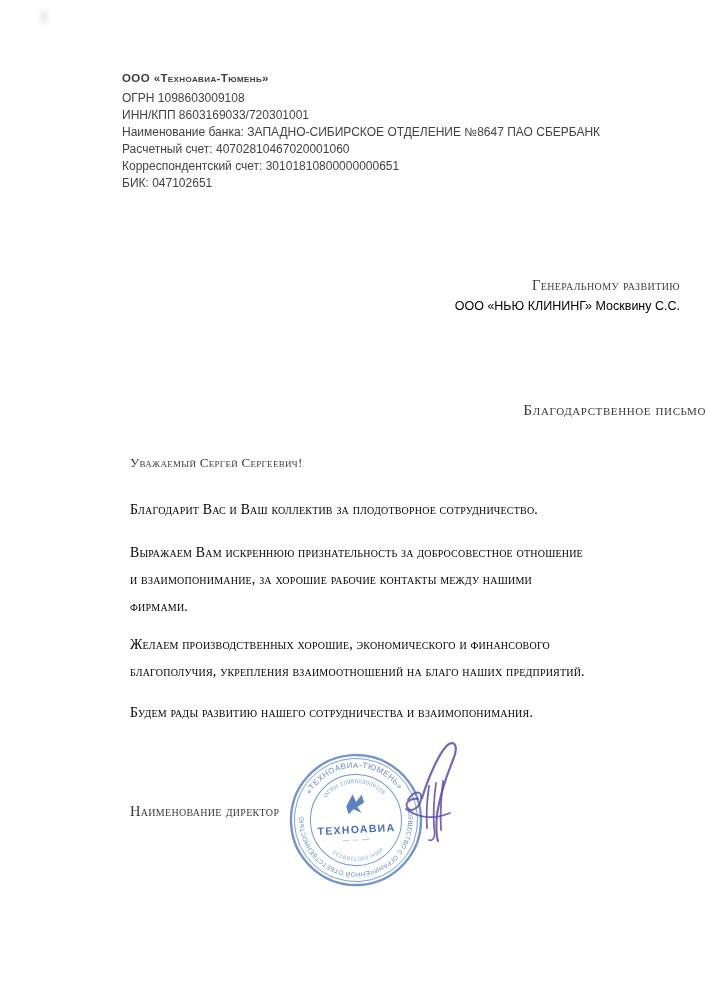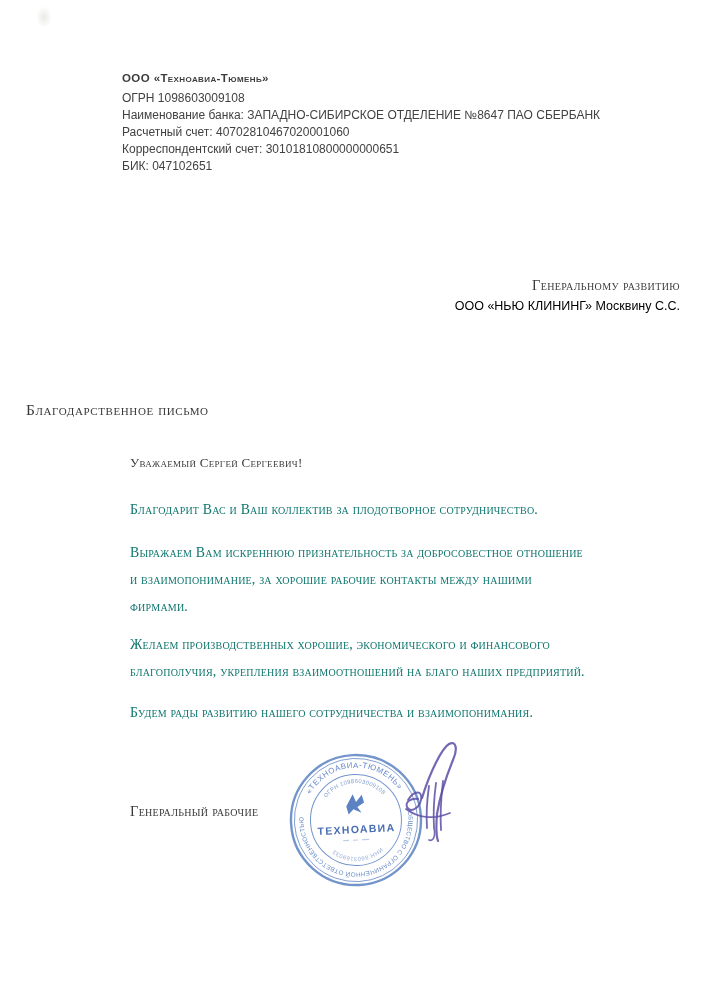--- a/index.html
+++ b/index.html
@@ -30,31 +30,31 @@
   }
   .addressee .line1 {
     font-variant:small-caps; font-size:14.5px; letter-spacing:.4px; color:#3d3d3d;
   }
   .addressee .line2 {
     font-family:"Liberation Sans", sans-serif;
     font-size:12.5px; margin-top:5px; color:#000000;
   }
   .doc-title {
     position:absolute; left:0; top:401px; width:706px; box-sizing:border-box;
-    padding-left:26px; text-align:left;
+    padding-left:26px; text-align:right;
     font-variant:small-caps; font-size:15.5px; letter-spacing:.6px; color:#383838;
   }
   .salutation {
     position:absolute; left:130px; top:455px;
     font-variant:small-caps; font-size:13px; letter-spacing:.3px;
   }
   .para {
     position:absolute; left:130px; width:568px;
     font-variant:small-caps; font-size:13.8px; line-height:27px;
-    letter-spacing:.2px; white-space:pre-line; color:#0f766e;
+    letter-spacing:.2px; white-space:pre-line; color:#000000;
   }
   .para.p1 { top:496px; }
   .para.p2 { top:539px; }
   .para.p3 { top:631px; }
   .para.p4 { top:699px; }
   .sig-position {
     position:absolute; left:130px; top:803px;
     font-variant:small-caps; font-size:14.5px; letter-spacing:.3px;
   }
   .sig-name {
@@ -73,20 +73,21 @@
 </head>
 <body>
 
 <div class="page">
 
   <div class="smudge"></div>
 
   <div class="letterhead">
     <div class="company">ООО «Техноавиа-Тюмень»</div>
     <div>ОГРН 1098603009108</div>
+    <div>ИНН/КПП 8603169033/720301001</div>
     <div>Наименование банка: ЗАПАДНО-СИБИРСКОЕ ОТДЕЛЕНИЕ №8647 ПАО СБЕРБАНК</div>
     <div>Расчетный счет: 40702810467020001060</div>
     <div>Корреспондентский счет: 30101810800000000651</div>
     <div>БИК: 047102651</div>
   </div>
 
   <div class="addressee">
     <div class="line1">Генеральному развитию</div>
     <div class="line2">ООО «НЬЮ КЛИНИНГ» Москвину С.С.</div>
   </div>
@@ -95,21 +96,21 @@
 
   <div class="salutation">Уважаемый Сергей Сергеевич!</div>
   <div class="para p1">Благодарит Вас и Ваш коллектив за плодотворное сотрудничество.</div>
   <div class="para p2">Выражаем Вам искреннюю признательность за добросовестное отношение
 и взаимопонимание, за хорошие рабочие контакты между нашими
 фирмами.</div>
   <div class="para p3">Желаем производственных хорошие, экономического и финансового
 благополучия, укрепления взаимоотношений на благо наших предприятий.</div>
   <div class="para p4">Будем рады развитию нашего сотрудничества и взаимопонимания.</div>
 
-  <div class="sig-position">Генеральный рабочие</div>
+  <div class="sig-position">Наименование директор</div>
 
   <svg class="stamp-svg" viewBox="0 0 137 137" xmlns="http://www.w3.org/2000/svg">
     <g stroke="#3f6cb8" fill="none" stroke-opacity="0.72">
       <circle cx="68" cy="68" r="65" stroke-width="2.4"></circle>
       <circle cx="68" cy="68" r="61.6" stroke-width="0.9"></circle>
       <circle cx="68" cy="68" r="45.5" stroke-width="1"></circle>
     </g>
     <defs>
       <path id="ringTop" d="M 22.5,41.8 A 52.5,52.5 0 0 1 113.5,41.8"></path>
       <path id="ringBottom" d="M 113.5,41.8 A 52.5,52.5 0 1 1 22.5,41.8"></path>

